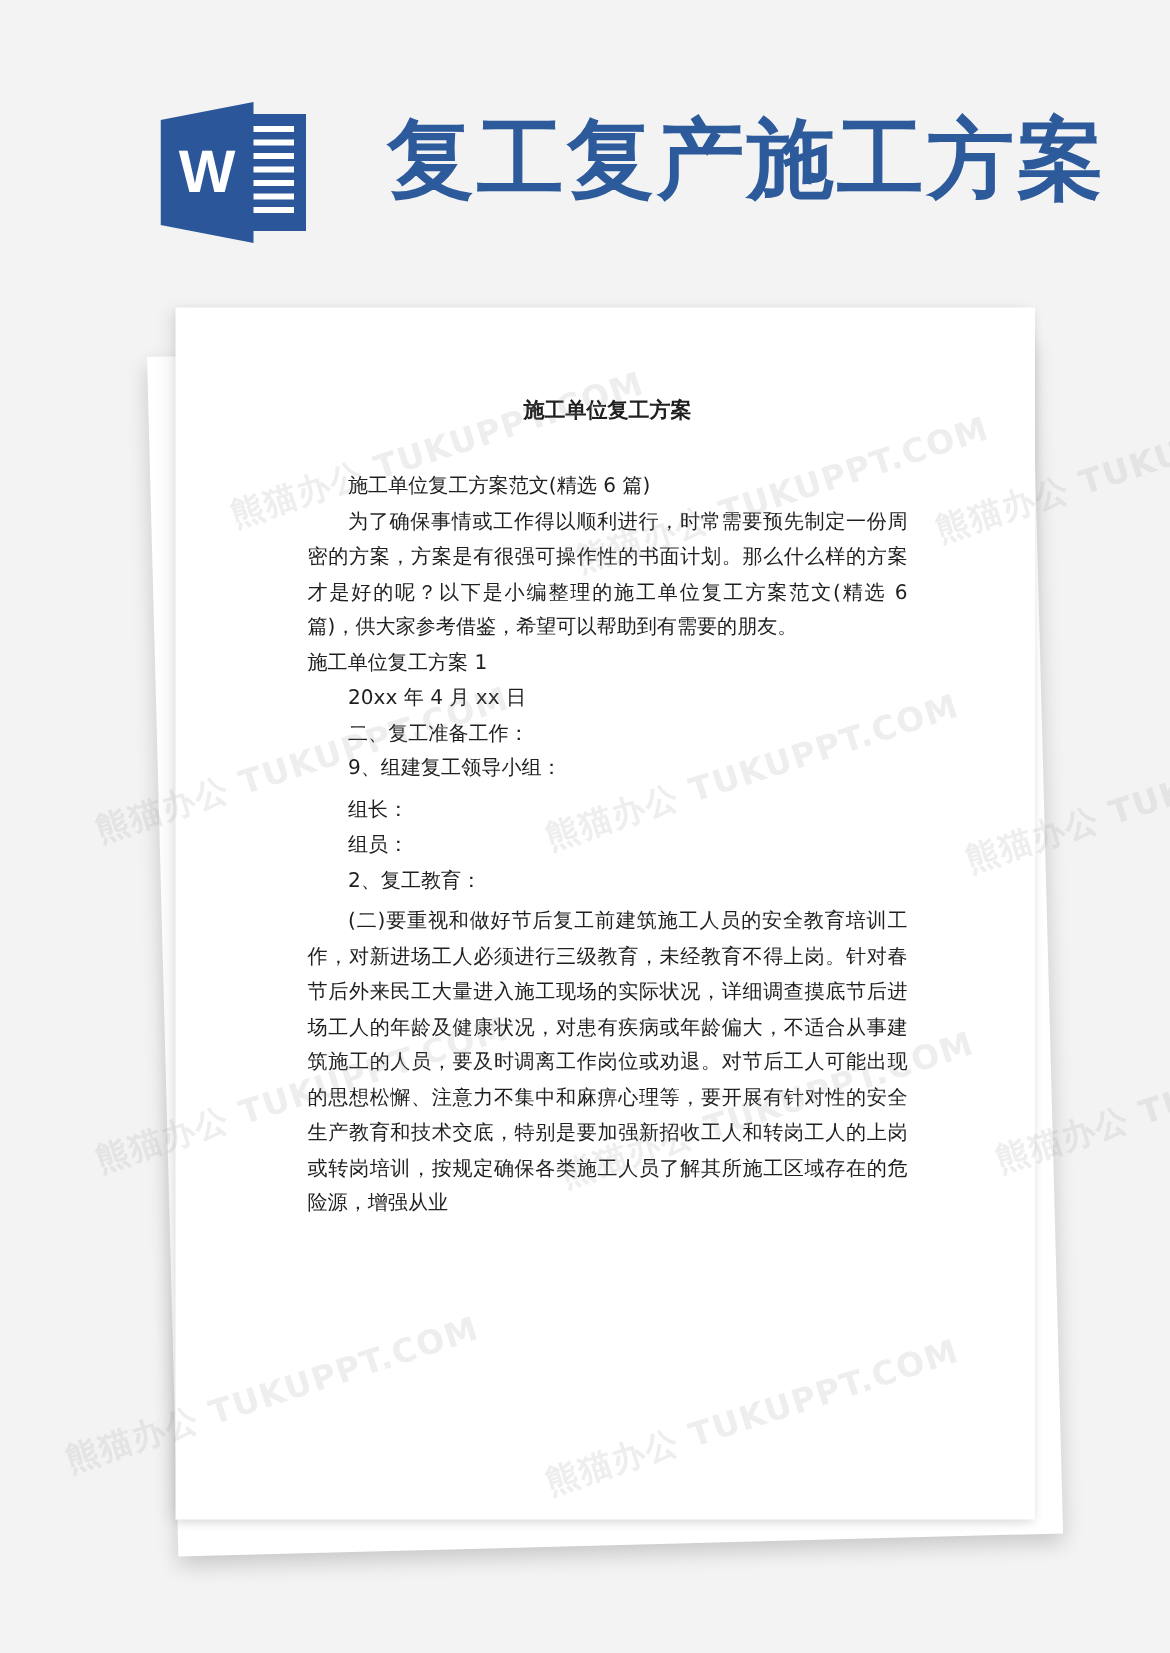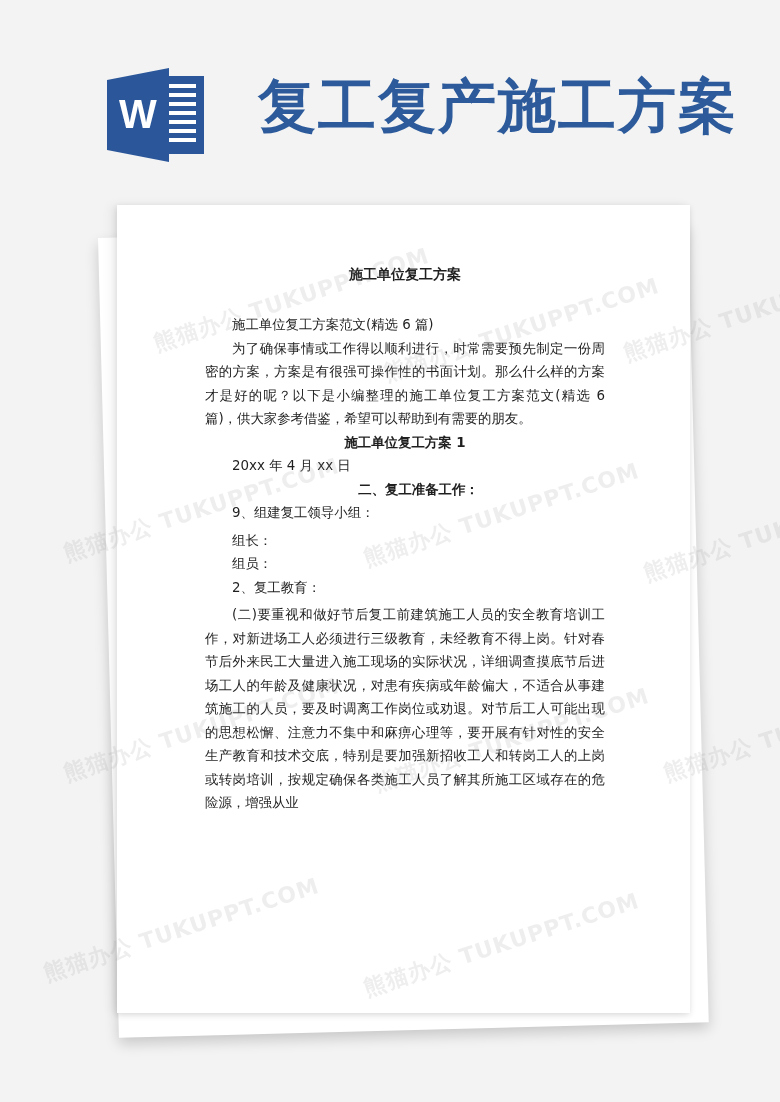--- a/index.html
+++ b/index.html
@@ -26,21 +26,21 @@
     position: absolute; left: 117px; top: 205px; width: 573px; height: 808px;
     background: #ffffff;
     box-shadow: 0 2px 6px rgba(0,0,0,0.12), -6px 0 10px rgba(0,0,0,0.06);
   }
   .doc { position: absolute; left: 88px; top: 58px; width: 400px; color: #1f1f1f; font-size: 13.4px; }
   .doc-title { text-align: center; font-weight: bold; font-size: 14px; line-height: 22px; margin-bottom: 28px; width: 400px; }
   .line { line-height: 23.5px; white-space: nowrap; }
   .p { line-height: 23.5px; text-align: justify; }
   .indent { text-indent: 27px; }
   .ind-block { padding-left: 27px; }
-  .bold { font-weight: bold; text-align: center; }
+  .bold { font-weight: normal; }
   .gap { height: 4px; }
   .watermark {
     position: absolute; color: rgba(150,150,150,0.16); font-size: 22px; font-weight: bold;
     white-space: nowrap; transform: rotate(-18deg); transform-origin: 0 0;
     pointer-events: none; letter-spacing: 1px;
   }
 </style>
 </head>
 <body>
 

